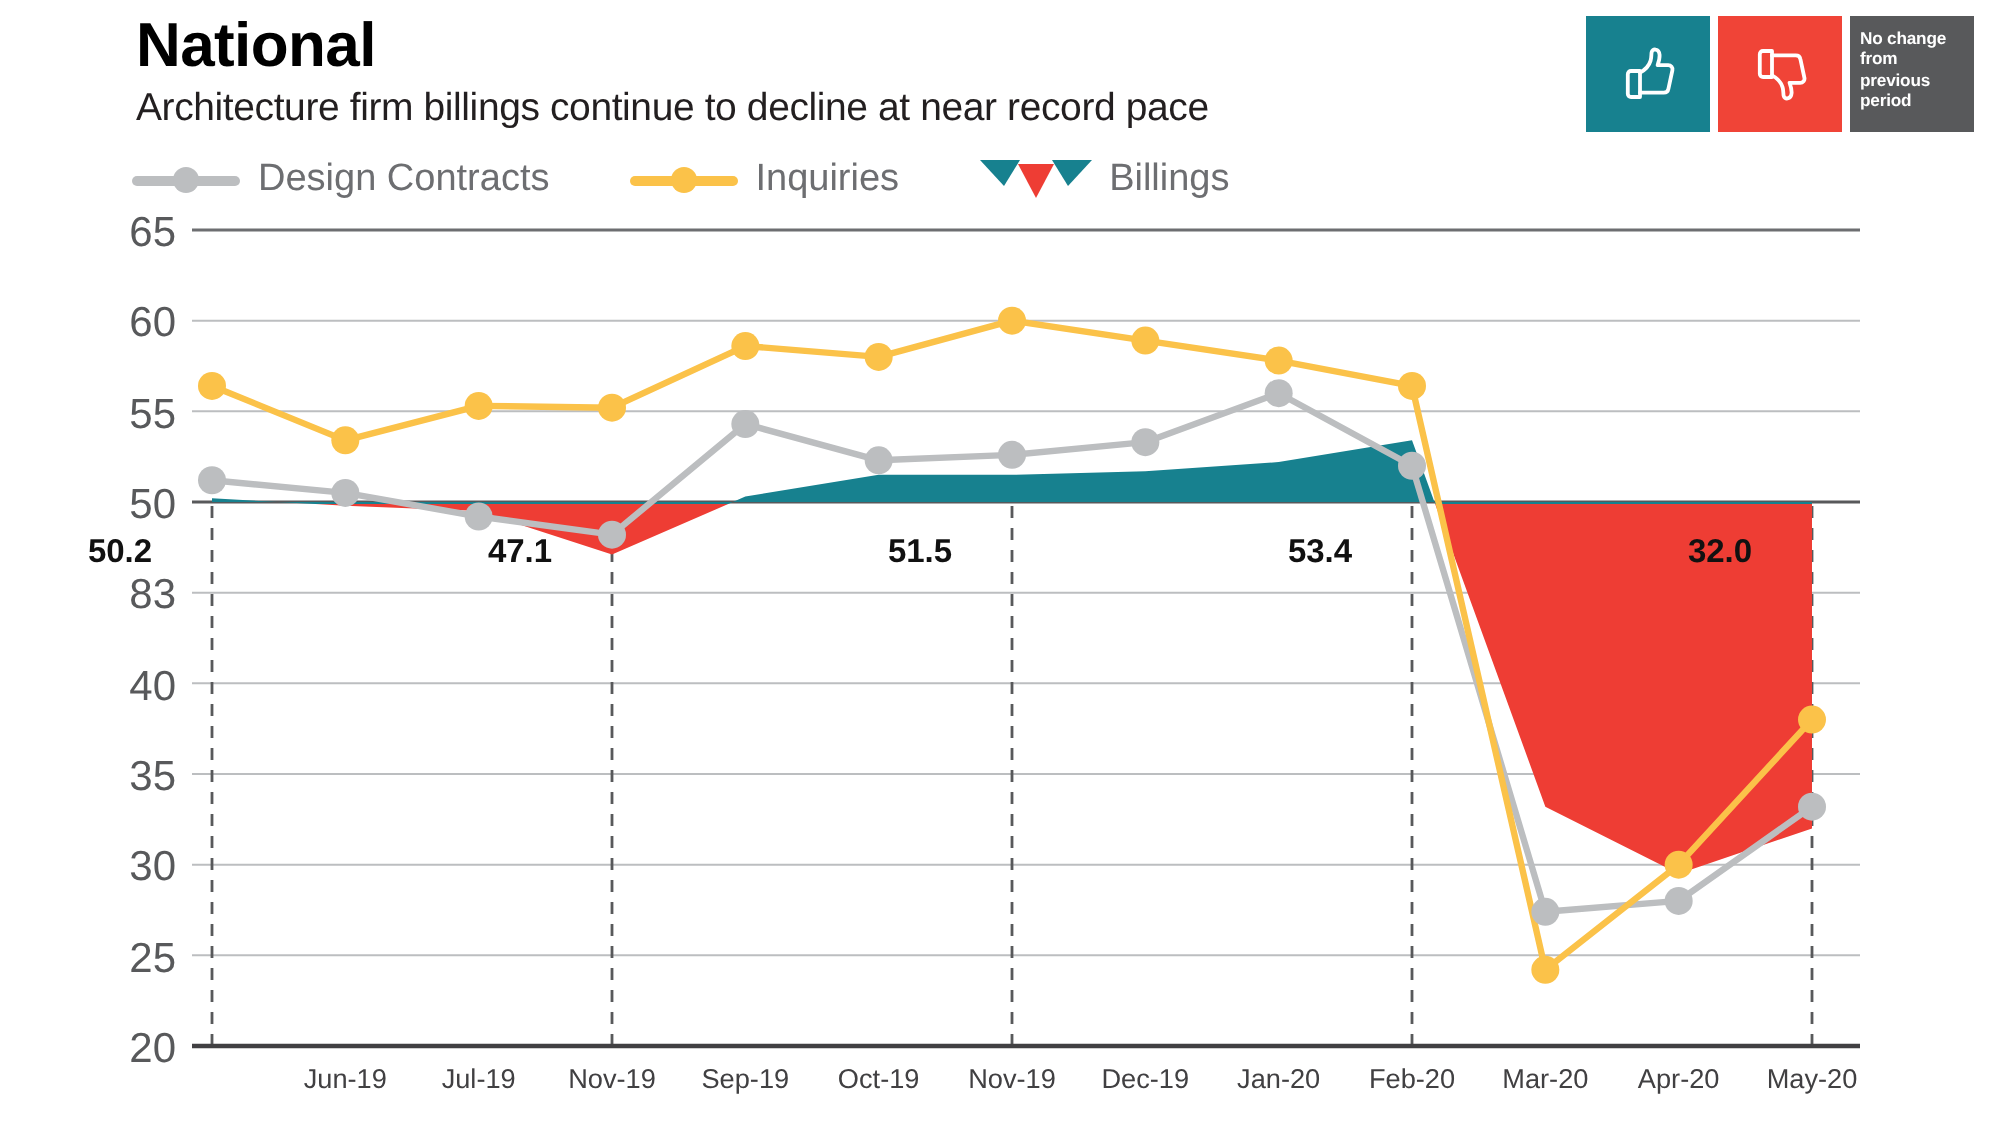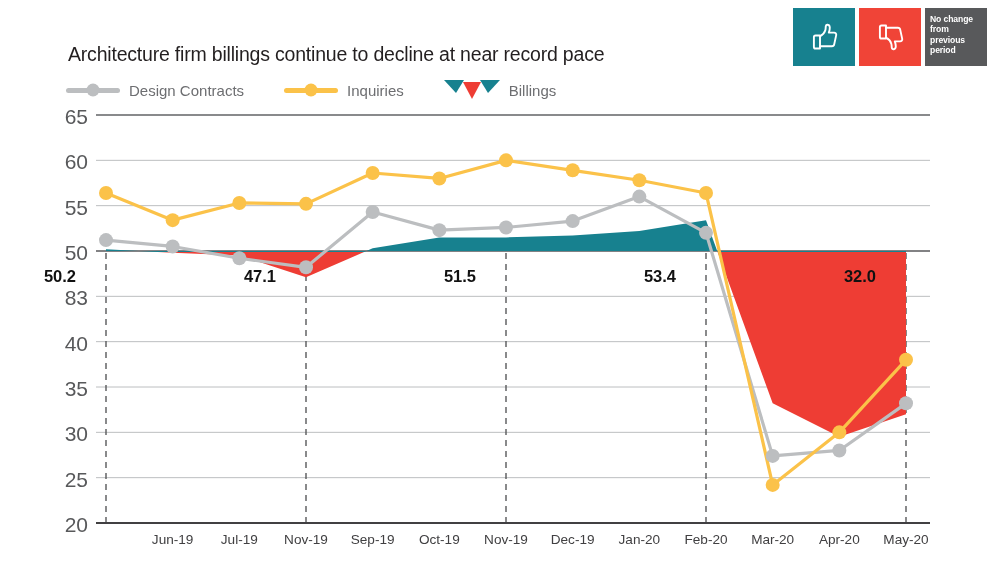--- a/index.html
+++ b/index.html
@@ -36,21 +36,21 @@
   .badge svg { position: absolute; left: 50%; top: 50%; transform: translate(-50%,-50%); }
   .badge.flat .flat-text {
     position: absolute; left: 5px; top: 6px; right: 3px;
     color: #fff; font-size: 8.6px; font-weight: bold; line-height: 1.22;
     letter-spacing: -0.1px;
   }
 
   
   .legend { position: absolute; left: 66px; top: 79px; display: flex; align-items: center; }
   .legend-item { display: flex; align-items: center; margin-right: 40px; }
-  .legend-label { font-size: 15px; color: #6d6e71; margin-left: 9px; }
+  .legend-label { font-size: 19px; color: #6d6e71; margin-left: 9px; }
   .swatch-line { width: 54px; height: 5px; border-radius: 3px; position: relative; }
   .swatch-line .dot {
     position: absolute; left: 50%; top: 50%; transform: translate(-50%,-50%);
     width: 13px; height: 13px; border-radius: 50%;
   }
   .sw-gray   { background: #bcbec0; }
   .sw-gray .dot   { background: #bcbec0; }
   .sw-yellow { background: #fbc249; }
   .sw-yellow .dot { background: #fbc249; }
 
@@ -68,20 +68,21 @@
     position: absolute; font-size: 16.5px; font-weight: bold; color: #111;
     text-align: center;
   }
   svg.chart { position: absolute; left: 0; top: 0; }
 </style>
 </head>
 <body>
 
 <div id="root">
 
+  <div class="title">National</div>
   <div class="subtitle">Architecture firm billings continue to decline at near record pace</div>
 
   <div class="badges">
     <div class="badge up">
       <svg width="34" height="34" viewBox="0 0 34 34">
         <path d="M8.5 15.5h4.5v13H8.5a1.6 1.6 0 0 1-1.6-1.6v-9.8a1.6 1.6 0 0 1 1.6-1.6z" fill="none" stroke="#fff" stroke-width="1.9" stroke-linejoin="round"></path>
         <path d="M13 16.3c2.6-1.4 4.6-3.6 5.3-6 .5-1.7.3-3.1.5-4.1.2-1 1-1.6 2-1.4 1.2.2 1.9 1.3 2 2.7.1 1.6-.4 3.4-1 5.1h5.3c1.4 0 2.4 1.2 2.1 2.5l-2 9.3c-.2 1.1-1.2 1.9-2.3 1.9H13" fill="none" stroke="#fff" stroke-width="1.9" stroke-linejoin="round" stroke-linecap="round"></path>
       </svg>
     </div>
     <div class="badge down">

